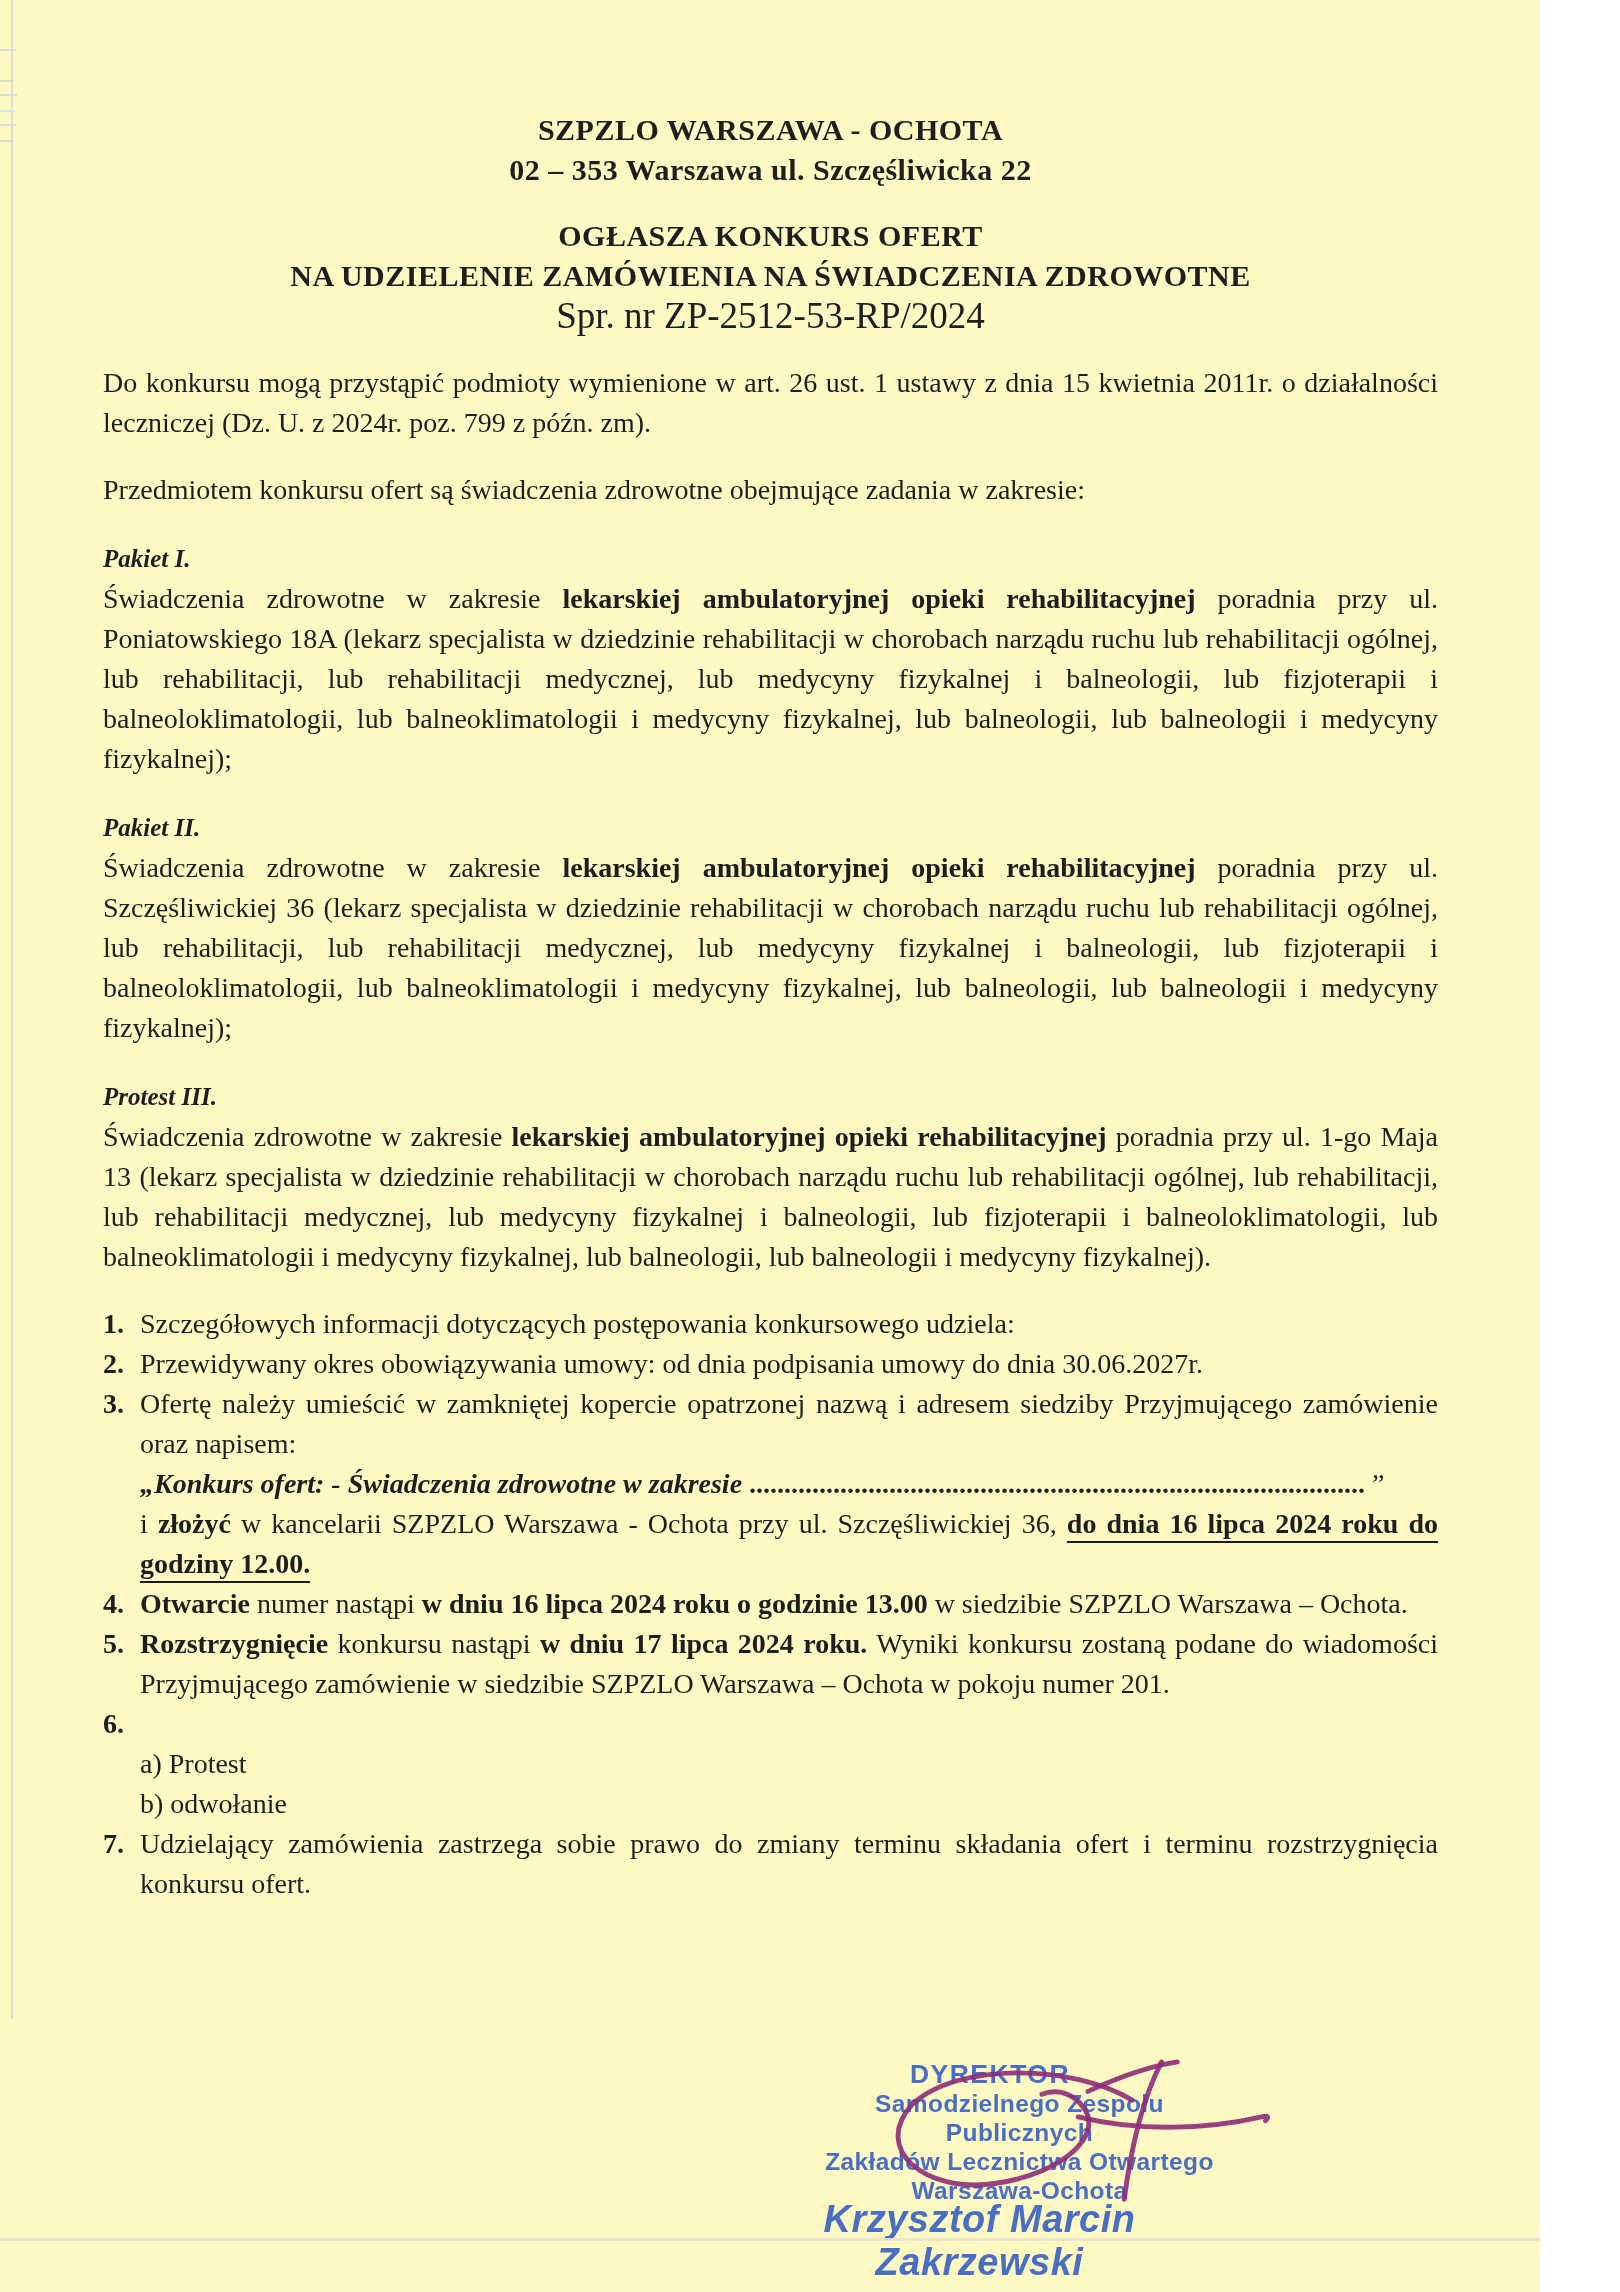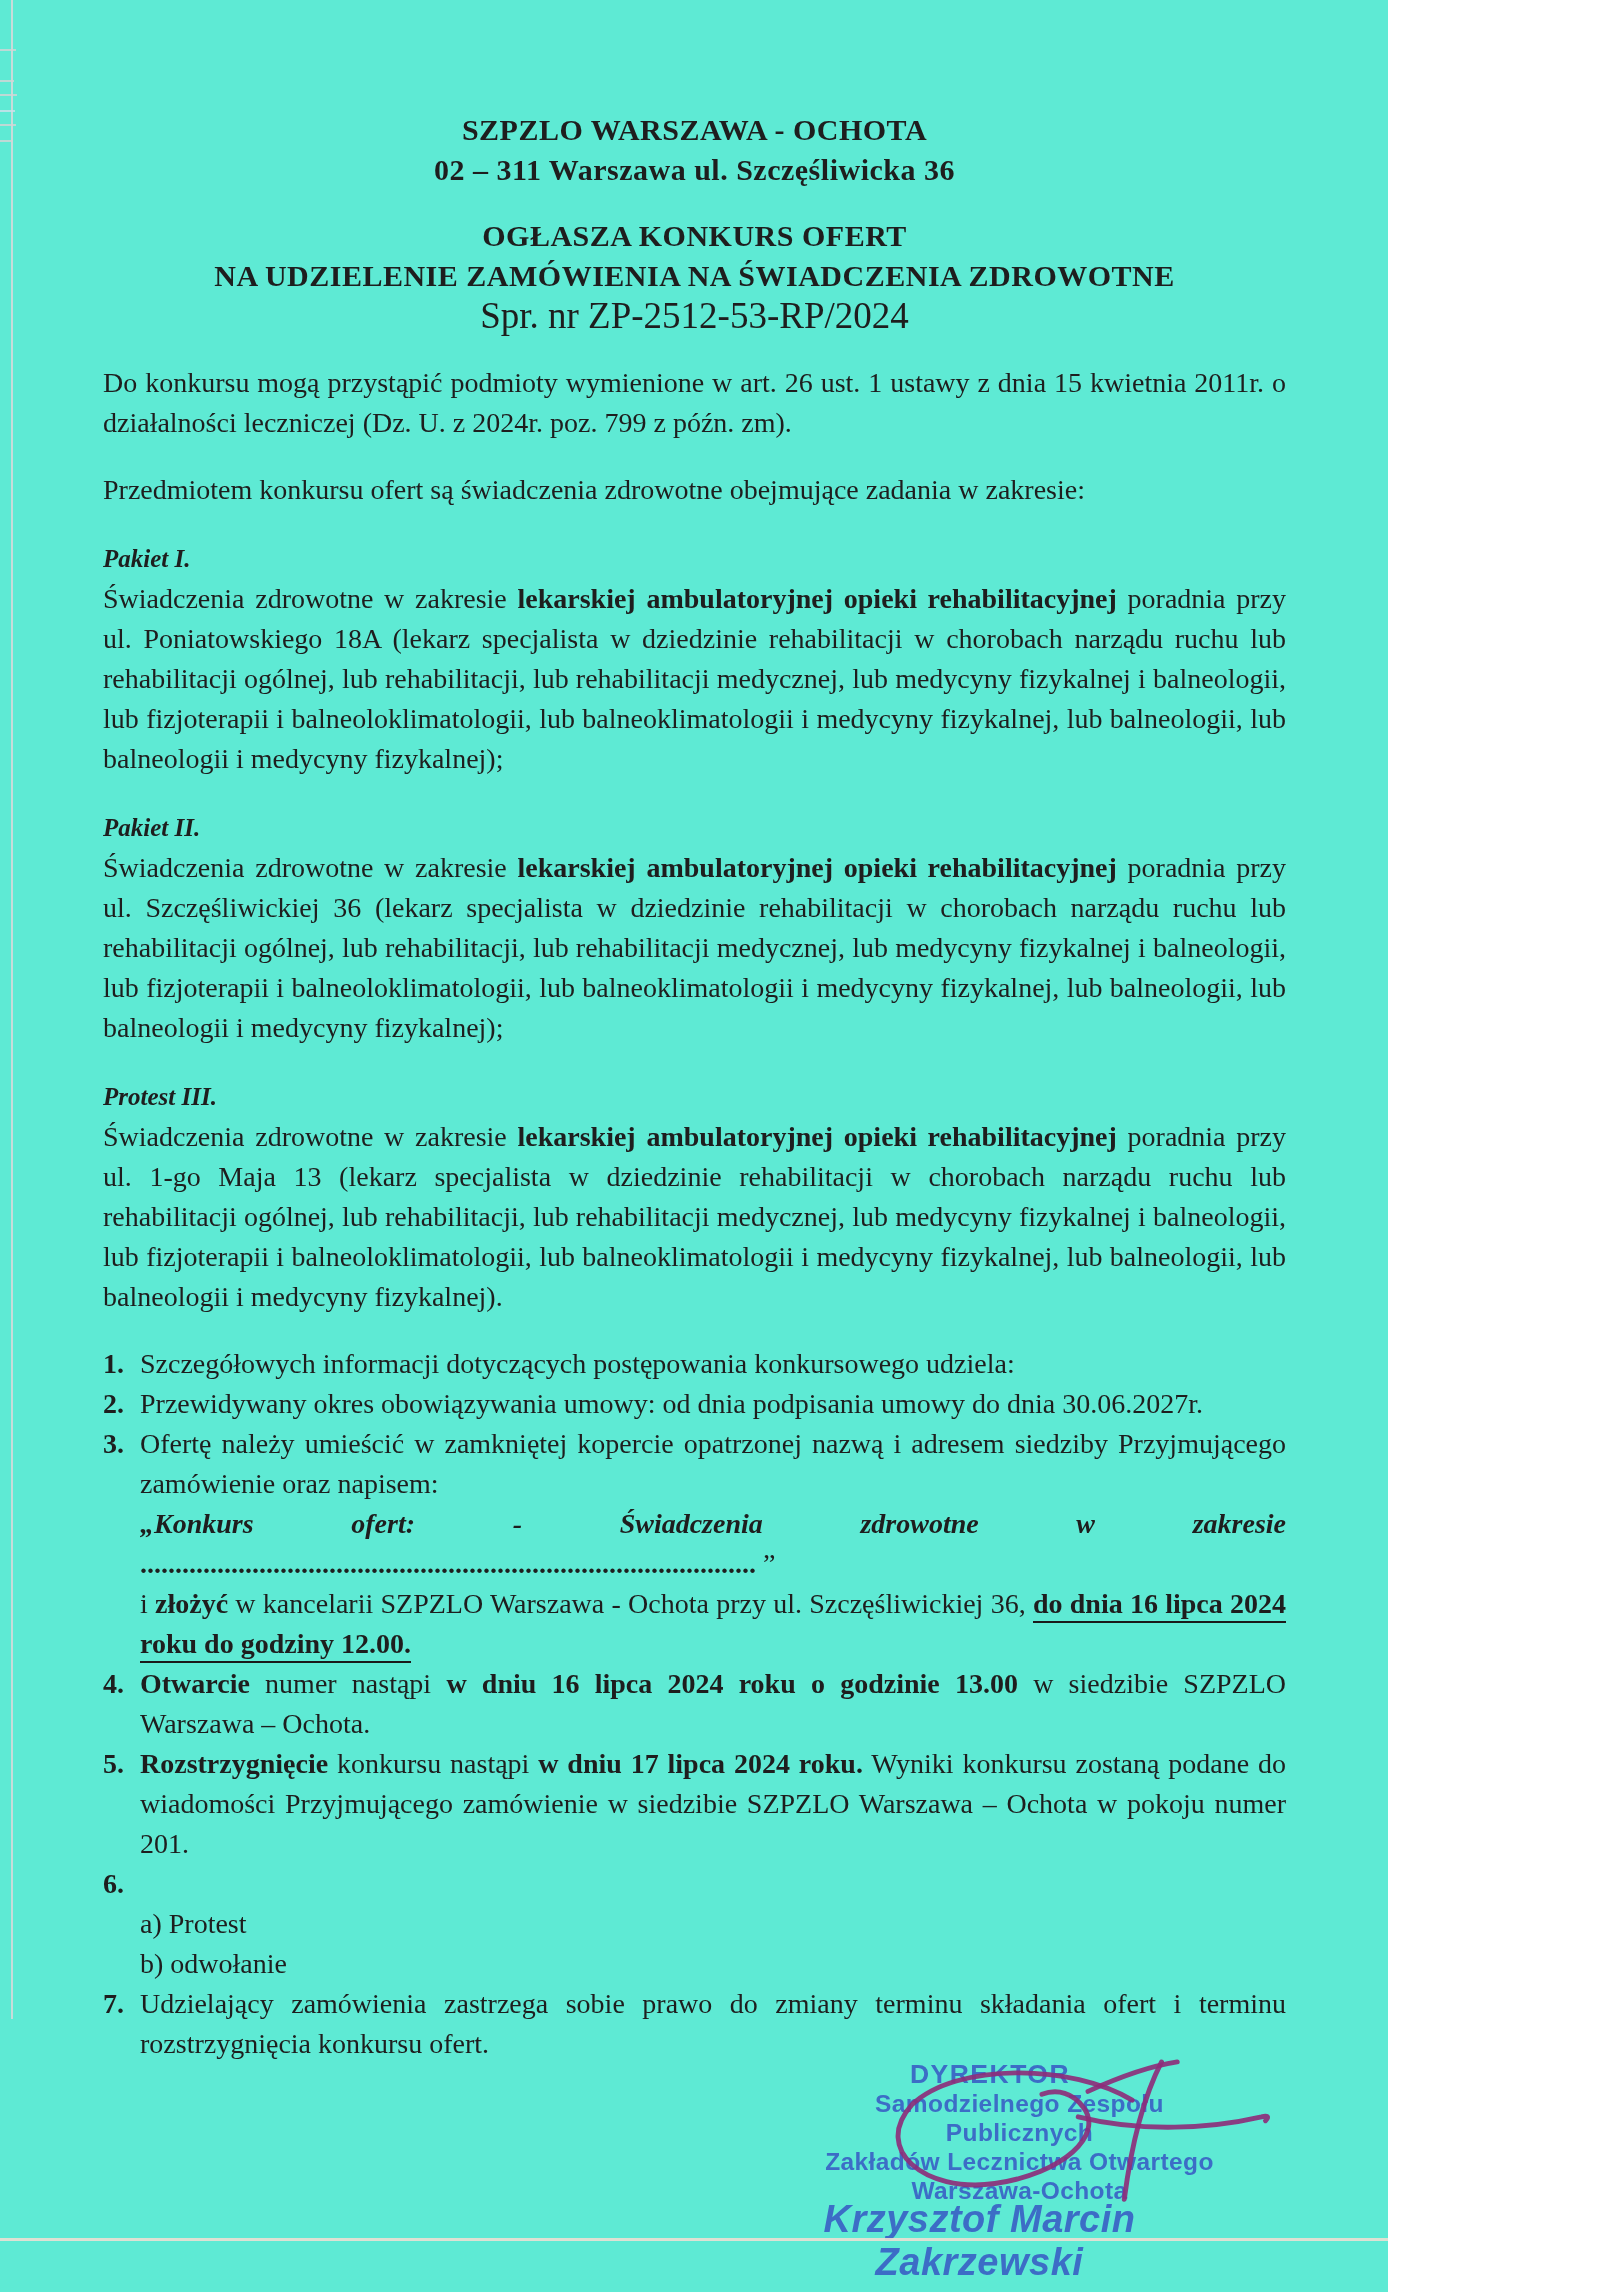--- a/index.html
+++ b/index.html
@@ -1,19 +1,19 @@
 <!DOCTYPE html>
 <html lang="pl"><head>
 <meta charset="utf-8">
 <style>
   html,body{margin:0;padding:0;background:#ffffff;}
   .page{
     position:relative;
-    width:1388px;height:2293px;
-    background:#5eead4;
+    width:1540px;height:2293px;
+    background:#fef9c3;
     font-family:"Liberation Serif","DejaVu Serif",serif;
     color:#1e1e1e;
     overflow:hidden;
   }
   .content{
     padding:110px 102px 0 103px;
   }
   
   .scan-vline{
     position:absolute;left:10.8px;top:0;width:2px;height:2019px;
@@ -85,21 +85,21 @@
   <div class="scan-hmark" style="top:80px;width:13.7px;"></div>
   <div class="scan-hmark" style="top:94px;width:16.7px;"></div>
   <div class="scan-hmark blue" style="top:110px;width:14.7px;"></div>
   <div class="scan-hmark" style="top:124px;width:15.7px;"></div>
   <div class="scan-hmark" style="top:140px;width:12.7px;"></div>
 
   <div class="content">
 
     <header class="doc-header">
       <div class="h-bold">SZPZLO WARSZAWA - OCHOTA</div>
-      <div class="h-bold">02 – 311 Warszawa ul. Szczęśliwicka 36</div>
+      <div class="h-bold">02 – 353 Warszawa ul. Szczęśliwicka 22</div>
       <div class="h-gap"></div>
       <div class="h-bold">OGŁASZA KONKURS OFERT</div>
       <div class="h-bold">NA UDZIELENIE ZAMÓWIENIA NA ŚWIADCZENIA ZDROWOTNE</div>
       <div class="h-reg">Spr. nr ZP-2512-53-RP/2024</div>
     </header>
 
     <p class="para">Do konkursu mogą przystąpić podmioty wymienione w art. 26 ust. 1 ustawy z dnia 15 kwietnia 2011r. o działalności leczniczej (Dz. U. z 2024r. poz. 799 z późn. zm).</p>
 
     <p class="para">Przedmiotem konkursu ofert są świadczenia zdrowotne obejmujące zadania w zakresie:</p>
 

